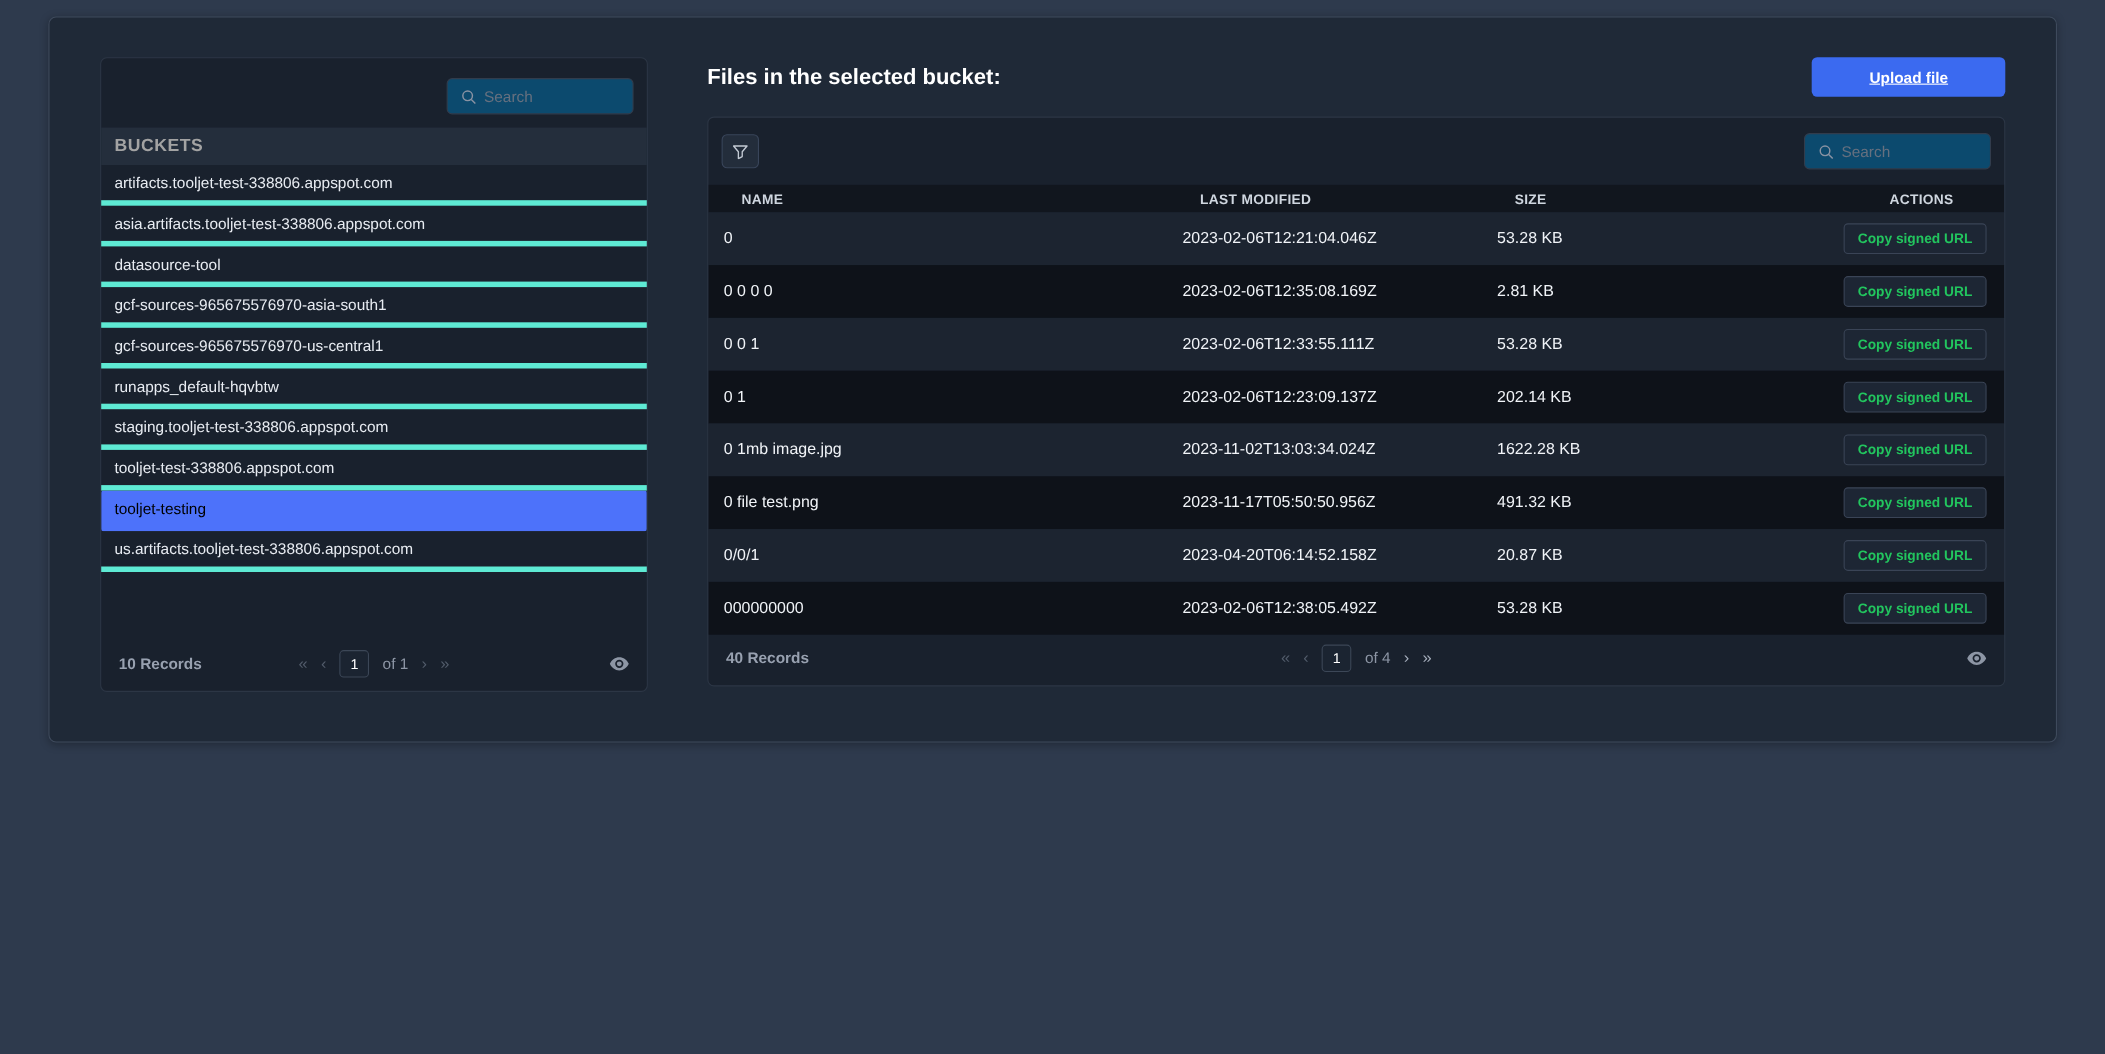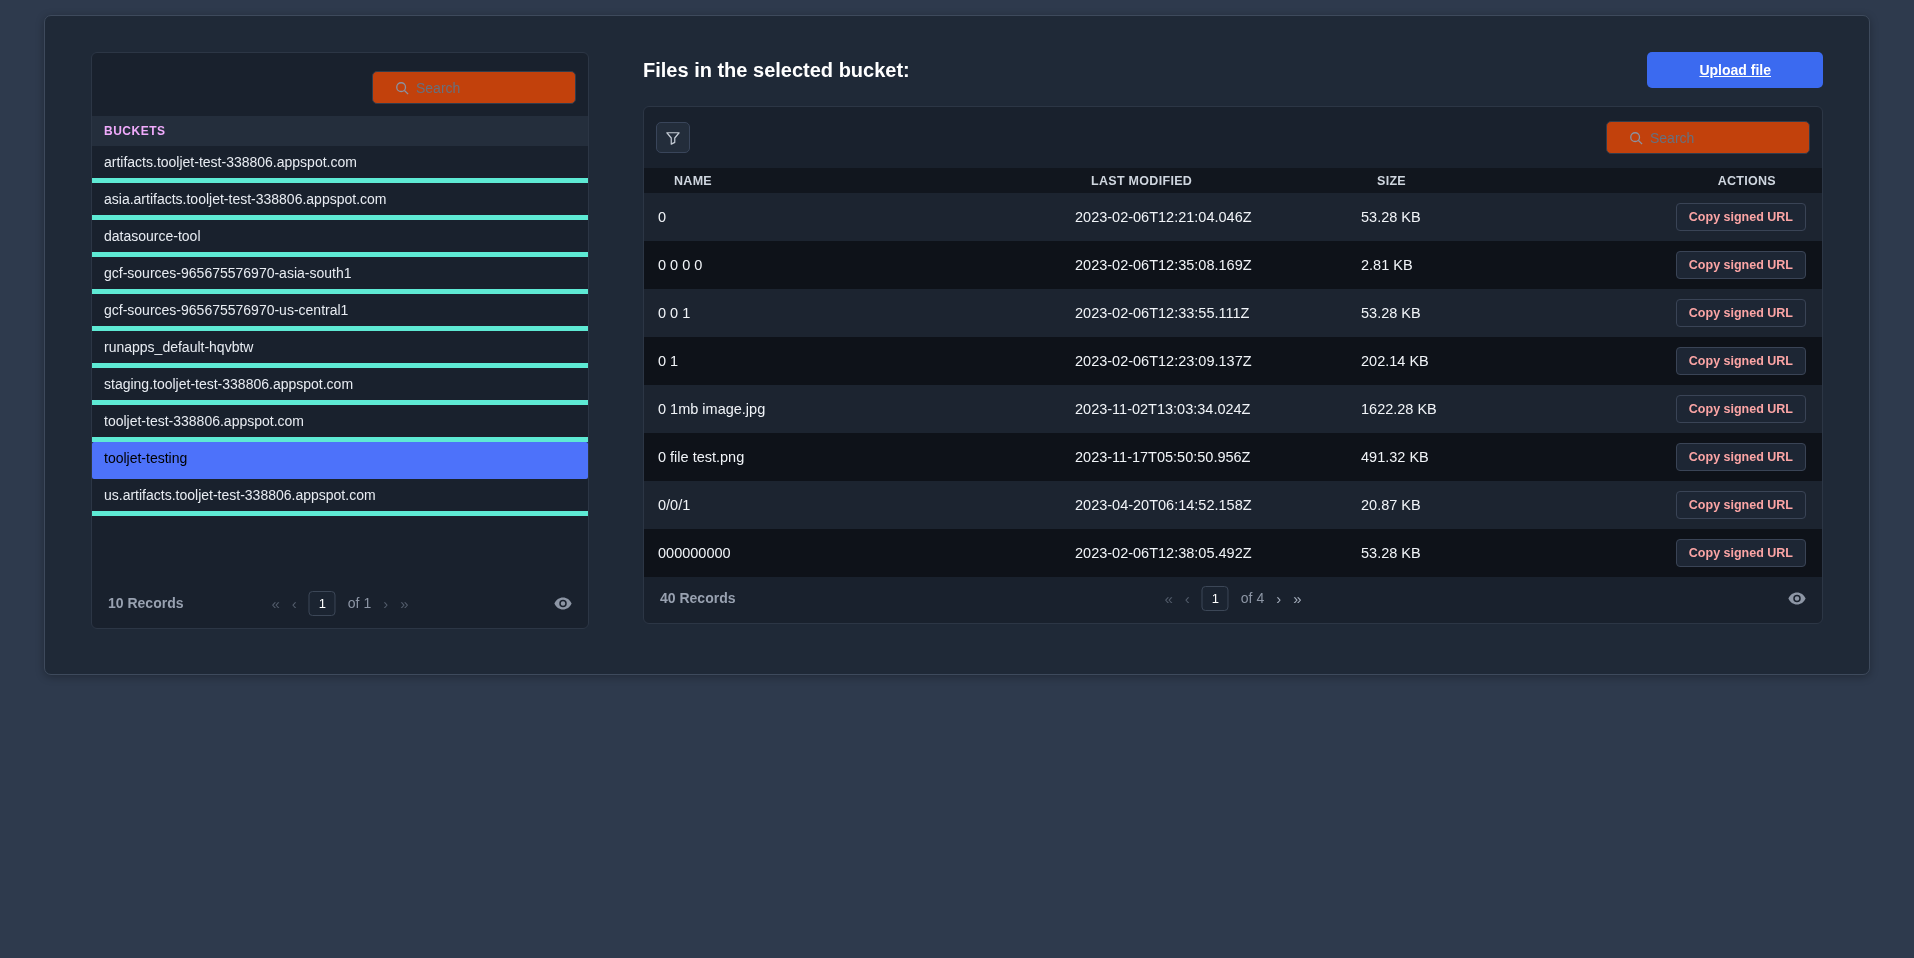--- a/index.html
+++ b/index.html
@@ -31,25 +31,25 @@
   
   .main-card {
     height:660px;
     padding:36px 46px;
     display:flex; gap:54px;
   }
 
   
   .search-box {
     display:flex; align-items:center; gap:7px;
-    background:#c2410c;
+    background:#0c4a6e;
     border:1px solid #313c4c;
     border-radius:5px;
-    height:33px; width:204px;
-    padding:0 22px;
+    height:33px; width:170px;
+    padding:0 12px;
     color:#8a93a3;
   }
   .search-box input {
     background:transparent; border:0; outline:none;
     color:#dfe5ee; font-size:14px; width:100%;
     font-family:"Liberation Sans", sans-serif;
   }
   .search-box input::placeholder { color:#66707f; }
 
   .panel-footer {
@@ -87,22 +87,22 @@
     border:1px solid #2c3645;
     border-radius:6px;
     display:flex; flex-direction:column;
   }
   .panel-toolbar {
     padding:18px 12px 12px;
     display:flex; justify-content:flex-end;
   }
   .list-header {
     background:#242e3c;
-    color:#f0abfc;
-    font-size:12px; font-weight:600; letter-spacing:.5px;
+    color:#a3a3a3;
+    font-size:16px; font-weight:600; letter-spacing:.5px;
     padding:8px 12px;
   }
   .buckets-list { list-style:none; }
   .bucket-item {
     height:37px;
     display:flex; align-items:center;
     padding:0 12px;
     color:#e8ecf2; font-size:14px;
     border-bottom:5px solid #5eead4;
     cursor:pointer;
@@ -169,21 +169,21 @@
     padding:0 14px;
     height:48px; align-items:center;
     font-size:14.5px; color:#f1f4f8;
   }
   .file-row:nth-child(odd)  { background:#1c2430; }
   .file-row:nth-child(even) { background:#0e1219; }
   .cell.actions { display:flex; justify-content:flex-end; padding-right:2px; }
   .copy-btn {
     background:#1d2634;
     border:1px solid #3a4456;
-    color:#fca5a5;
+    color:#22c55e;
     border-radius:4px;
     font-size:12.5px; font-weight:600;
     height:28px; padding:0 12px;
     font-family:"Liberation Sans", sans-serif;
     cursor:pointer;
     white-space:nowrap;
   }
 </style>
 </head>
 <body>

